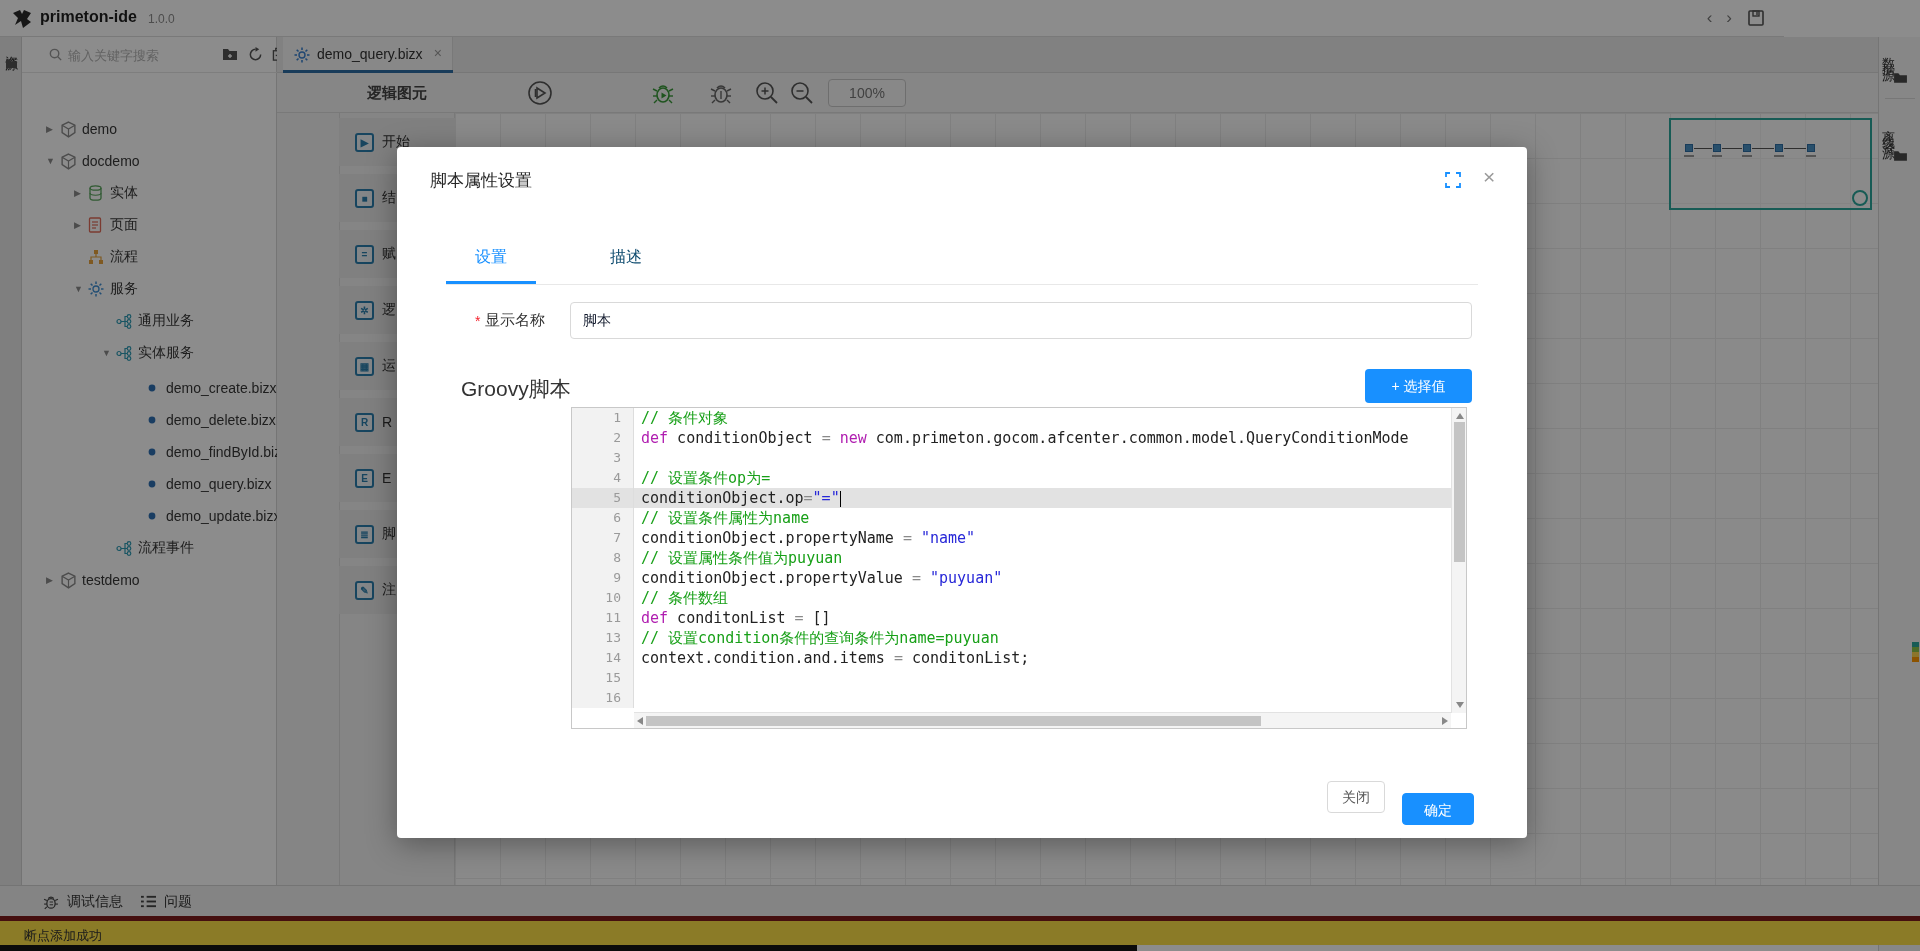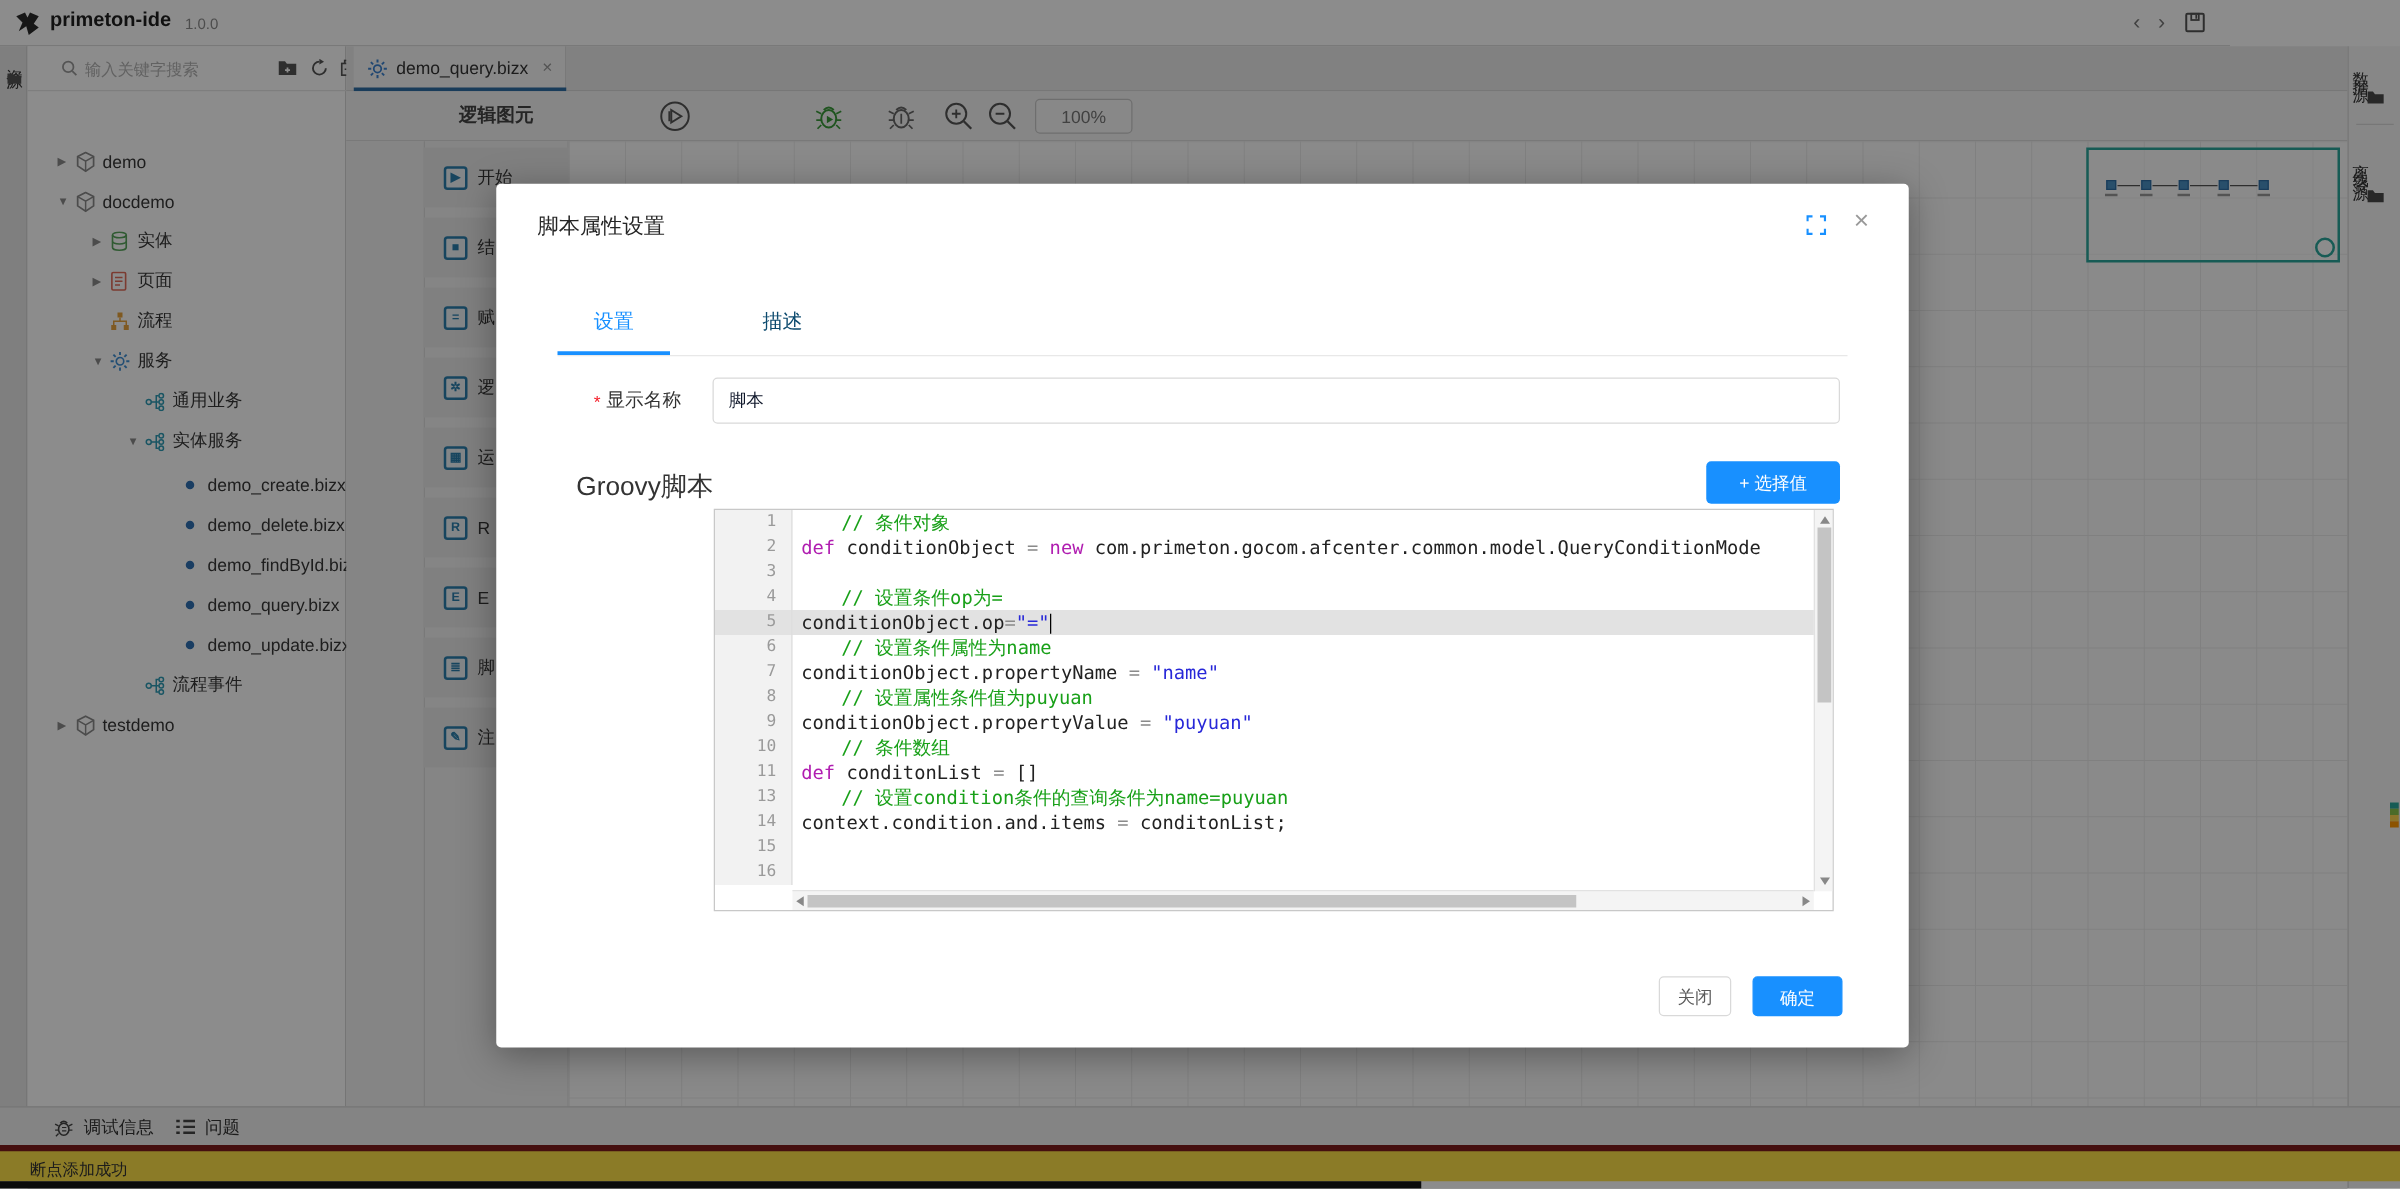--- a/index.html
+++ b/index.html
@@ -91,35 +91,35 @@
   .groovy-label { position:absolute; left:64px; top:228px; font-size:21px; color:#333; }
   .choose-btn { position:absolute; left:968px; top:222px; width:107px; height:34px; background:#1890ff; border-radius:4px; color:#fff; font-size:14px; text-align:center; line-height:34px; cursor:default; }
 
   
   .editor { position:absolute; left:174px; top:260px; width:896px; height:322px; border:1px solid #c8c8c8; background:#fff; overflow:hidden; font-family:"DejaVu Sans Mono", monospace; }
   .cm-row { position:relative; display:flex; height:20px; }
   .cm-row.active { background:#e2e2e2; }
   .cm-gut { width:62px; flex:none; text-align:right; padding-right:12px; font-size:13px; color:#9a9a9a; line-height:20px; background:#f2f2f2; border-right:1px solid #ddd; }
   .cm-row.active .cm-gut { background:#e2e2e2; }
   .cm-line { flex:1; white-space:pre; font-size:15px; line-height:20px; padding-left:7px; color:#222; overflow:hidden; }
-  .tk-cm { color:#18a018;margin-left:32px; } .tk-kw { color:#b01db0; } .tk-str { color:#2727d8; } .tk-op { color:#8a8a8a; } .tk-pl { color:#222; }
+  .tk-cm { color:#18a018; } .tk-kw { color:#b01db0; } .tk-str { color:#2727d8; } .tk-op { color:#8a8a8a; } .tk-pl { color:#222; }
   .cursor { display:inline-block; width:1px; height:16px; background:#000; vertical-align:middle; }
   .vscroll { position:absolute; right:0; top:0; width:15px; height:305px; background:#f4f4f4; border-left:1px solid #e2e2e2; }
   .vthumb { position:absolute; left:2px; top:14px; width:11px; height:140px; background:#c4c4c4; }
   .arr { width:0; height:0; position:absolute; }
   .arr-up { left:4px; top:5px; border-left:4px solid transparent; border-right:4px solid transparent; border-bottom:6px solid #888; }
   .arr-dn { left:4px; bottom:5px; border-left:4px solid transparent; border-right:4px solid transparent; border-top:6px solid #888; }
   .hscroll { position:absolute; left:62px; right:15px; bottom:0; height:16px; background:#f4f4f4; border-top:1px solid #e2e2e2; }
   .hthumb { position:absolute; left:12px; top:3px; width:615px; height:10px; background:#c4c4c4; }
   .arr-lf { left:3px; top:4px; border-top:4px solid transparent; border-bottom:4px solid transparent; border-right:6px solid #888; }
   .arr-rt { right:3px; top:4px; border-top:4px solid transparent; border-bottom:4px solid transparent; border-left:6px solid #888; }
 
   .mbtn { position:absolute; top:634px; height:32px; border-radius:4px; font-size:14px; text-align:center; line-height:30px; cursor:default; }
   .mbtn-close { left:930px; width:58px; border:1px solid #d9d9d9; color:#595959; background:#fff; }
-  .mbtn-ok { left:1005px; width:72px; border:1px solid #1890ff; color:#fff; background:#1890ff; line-height:32px; }
+  .mbtn-ok { left:1005px; width:72px; border:1px solid #1890ff; color:#fff; background:#1890ff; line-height:32px;margin-top:12px; }
 </style>
 </head>
 <body>
 
 <div class="stage">
 
   <div class="titlebar">
     <svg class="app-logo" viewBox="0 0 24 24">
       <path d="M3 6 L10 3 L12 7 L14 3 L21 6 L17 12 L21 15 L13 21 L11 14 L5 18 L8 11 Z" fill="#2b2b2b"></path>
     </svg>

